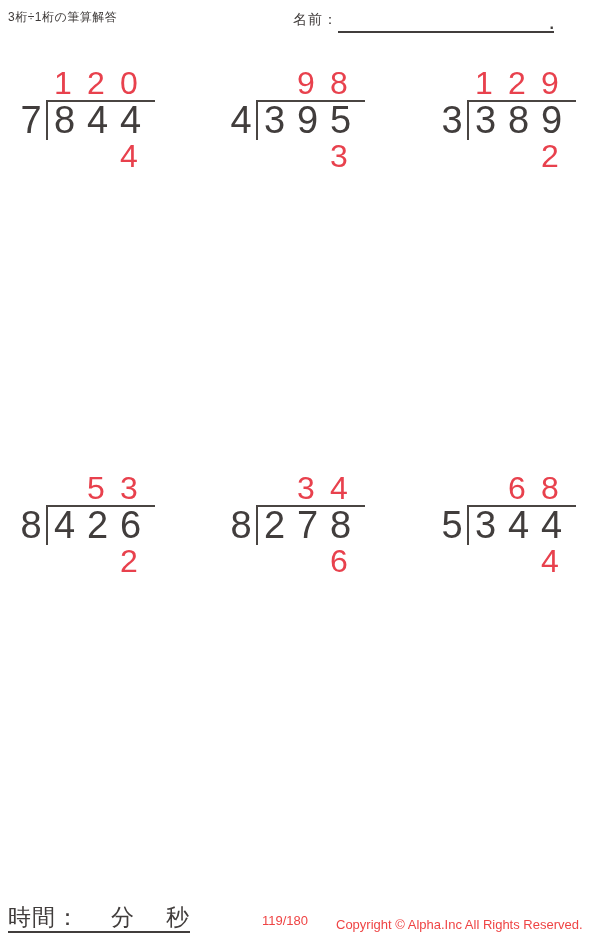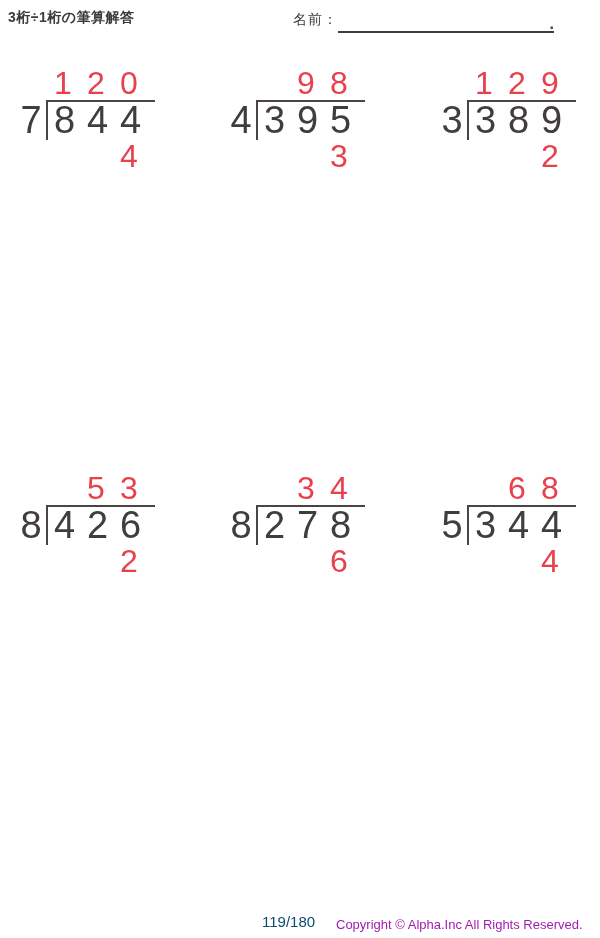--- a/index.html
+++ b/index.html
@@ -7,21 +7,21 @@
     position:relative;
     width:600px;height:938px;
     background:#ffffff;
     font-family:"Liberation Sans","DejaVu Sans",sans-serif;
     color:#413d3c;
     overflow:hidden;
   }
   
   .doc-title{
     position:absolute;left:8px;top:9px;
-    font-size:14px;letter-spacing:0.5px;color:#3e3a39;font-weight:bold;
+    font-size:12px;letter-spacing:0.5px;color:#3e3a39;
   }
   .name-block{
     position:absolute;left:293px;top:4px;
     display:flex;align-items:flex-end;
   }
   .name-label{font-size:14px;line-height:27px;letter-spacing:1px;}
   .name-line{
     width:216px;height:27px;
     border-bottom:2px solid #413d3c;
     display:flex;align-items:flex-end;justify-content:flex-end;
@@ -56,25 +56,25 @@
   
   .time-block{
     position:absolute;left:8px;top:901px;
     width:182px;height:30px;
     border-bottom:2px solid #413d3c;
     display:flex;justify-content:space-between;align-items:flex-end;
     font-size:23px;line-height:28px;letter-spacing:1px;
   }
   .page-number{
     position:absolute;left:262px;top:913px;
-    font-size:15px;color:#0c4a6e;
+    font-size:13px;color:#ef4444;
   }
   .copyright{
     position:absolute;left:336px;top:917px;
-    font-size:13px;color:#a21caf;
+    font-size:13px;color:#ef4444;
   }
 </style>
 </head>
 <body>
 
 <div class="page">
 
   <div class="doc-title">3桁÷1桁の筆算解答</div>
 
   <div class="name-block">
@@ -191,16 +191,21 @@
         <span class="cell">3</span>
         <span class="cell">4</span>
         <span class="cell">4</span>
       </div>
     </div>
     <div class="rrow">
       <span class="cell red">4</span>
     </div>
   </div>
 
+  <div class="time-block">
+    <span>時間：</span>
+    <span>分</span>
+    <span>秒</span>
+  </div>
   <div class="page-number">119/180</div>
   <div class="copyright">Copyright © Alpha.Inc All Rights Reserved.</div>
 
 </div>
 
 </body></html>

